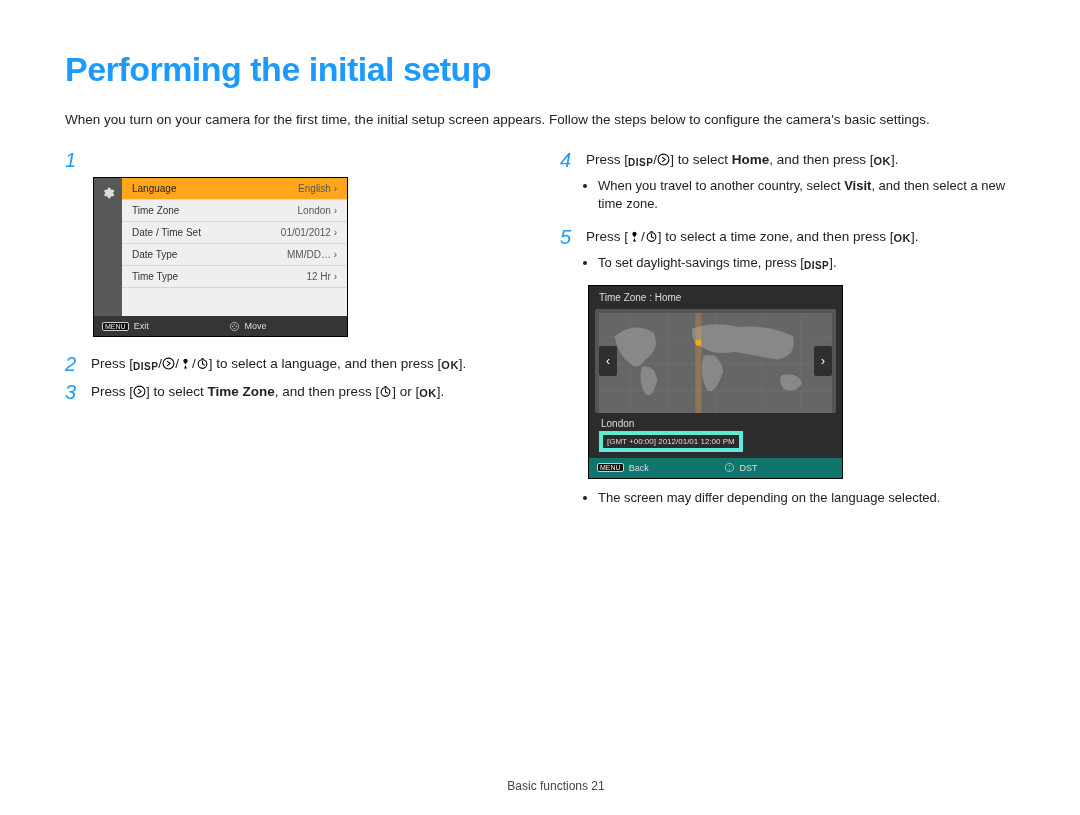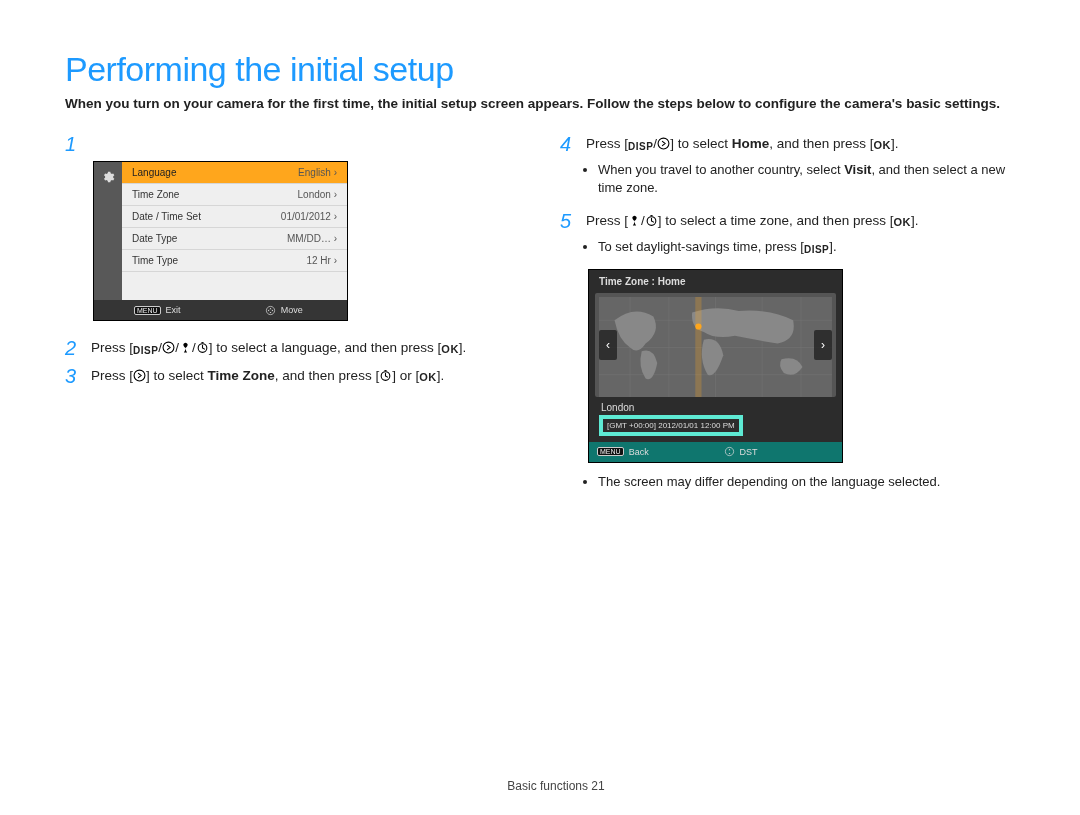--- a/index.html
+++ b/index.html
@@ -9,29 +9,28 @@
     color: #222;
     background: #fff;
     width: 1080px;
     height: 815px;
     padding: 50px 65px 25px 65px;
     position: relative;
   }
   .title {
     font-size: 34px;
     color: #1d9aff;
-    font-weight: 400;
-    margin-bottom: 6px;
+    font-weight: 700;
+    margin-bottom: 22px;
     letter-spacing: -0.5px;
   }
   .intro {
     font-size: 13.5px;
     line-height: 1.35;
     margin-bottom: 20px;
-    font-weight: bold;
   }
   .columns {
     display: flex;
     gap: 40px;
   }
   .col { flex: 1; }
   .step {
     display: flex;
     gap: 10px;
     margin-bottom: 6px;
@@ -99,41 +98,40 @@
     color: #ddd;
     font-size: 9px;
     height: 20px;
   }
   .camera-panel .footer .half {
     flex: 1;
     display: flex;
     align-items: center;
     gap: 5px;
     padding: 0 8px;
-    justify-content: center;
   }
   .menu-badge {
     border: 1px solid #ccc;
     border-radius: 2px;
     padding: 0 2px;
     font-size: 7px;
     background:#111;
     color:#eee;
   }
 
   
   .tz-panel {
     width: 255px;
     border: 1px solid #000;
     margin: 8px 0 10px 28px;
     background: #2c2c2c;
     color: #ddd;
     font-size: 9px;
   }
-  .tz-panel .hdr { padding: 6px 10px; font-size: 10px; background:#2c2c2c; color:#ddd;font-weight:bold;}
+  .tz-panel .hdr { padding: 6px 10px; font-size: 10px; background:#2c2c2c; color:#ddd;}
   .tz-panel .maparea {
     background: #555;
     margin: 0 6px;
     height: 104px;
     position: relative;
     display: flex;
     align-items: center;
     justify-content: space-between;
     border-radius: 2px;
     overflow: hidden;

